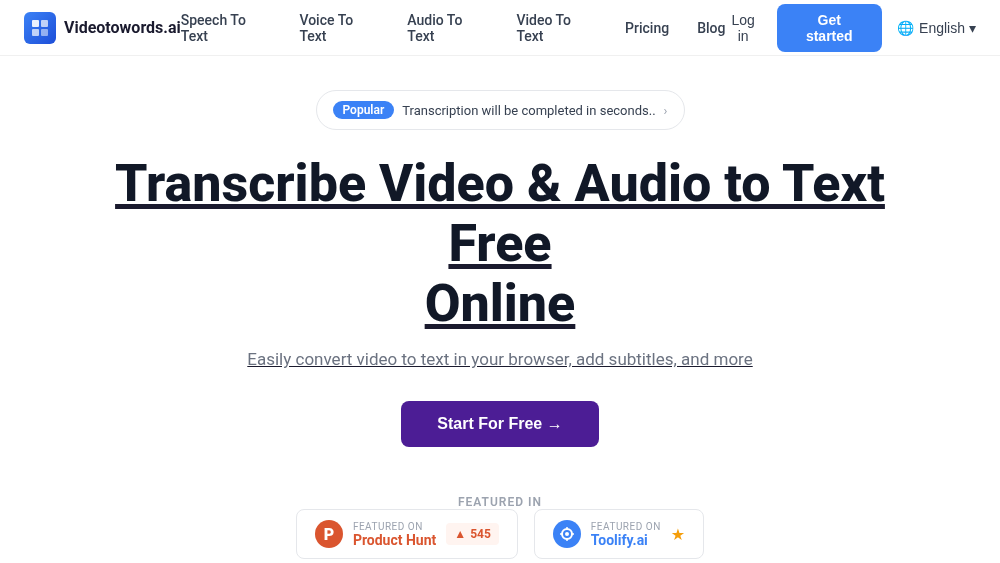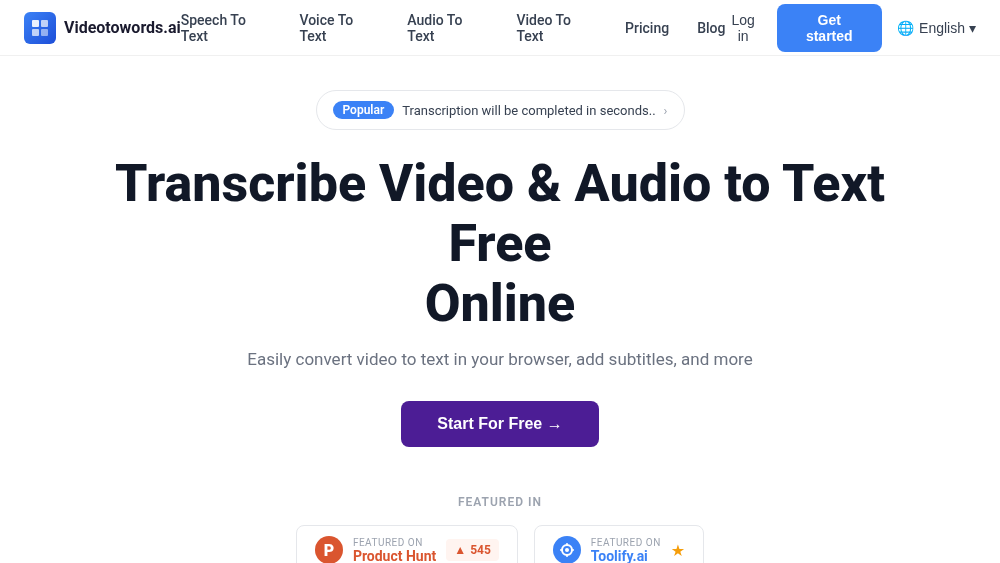--- a/index.html
+++ b/index.html
@@ -31,32 +31,32 @@
       background: #fff; border: 1px solid #e5e7eb; border-radius: 20px;
       font-size: 13px; color: #374151;
     }
     .banner-badge {
       background: #3b82f6; color: white; padding: 2px 10px; border-radius: 10px;
       font-size: 12px; font-weight: 600;
     }
     .banner-arrow { color: #9ca3af; }
 
     
-    .hero { text-align: center; padding: 24px 32px 40px; max-width: 900px; margin: 0 auto; }
+    .hero { text-align: center; padding: 24px 32px 40px; max-width: 900px; margin: 0 auto; text-decoration: underline; }
     .hero h1 { font-size: 52px; font-weight: 800; line-height: 1.15; color: #111827; margin-bottom: 16px; }
     .hero p { font-size: 17px; color: #6b7280; margin-bottom: 32px; }
     .btn-cta {
       background: #4c1d95; color: white; border: none; padding: 14px 36px;
       border-radius: 8px; font-size: 16px; font-weight: 600; cursor: pointer;
       display: inline-flex; align-items: center; gap: 8px;
     }
 
     
     .featured-section { text-align: center; padding: 8px 32px 40px; }
-    .featured-label { font-size: 12px; font-weight: 600; letter-spacing: 1px; color: #9ca3af; margin-bottom: 16px; }
+    .featured-label { font-size: 12px; font-weight: 600; letter-spacing: 1px; color: #9ca3af; }
     .featured-badges { display: flex; align-items: center; justify-content: center; gap: 16px; }
     .featured-badge {
       display: flex; align-items: center; gap: 10px;
       border: 1px solid #e5e7eb; border-radius: 8px; padding: 10px 18px;
       font-size: 13px; cursor: pointer; text-decoration: none; color: #1a1a2e;
     }
     .ph-icon {
       width: 28px; height: 28px; background: #da552f; border-radius: 50%;
       display: flex; align-items: center; justify-content: center;
       color: white; font-weight: 900; font-size: 16px;

